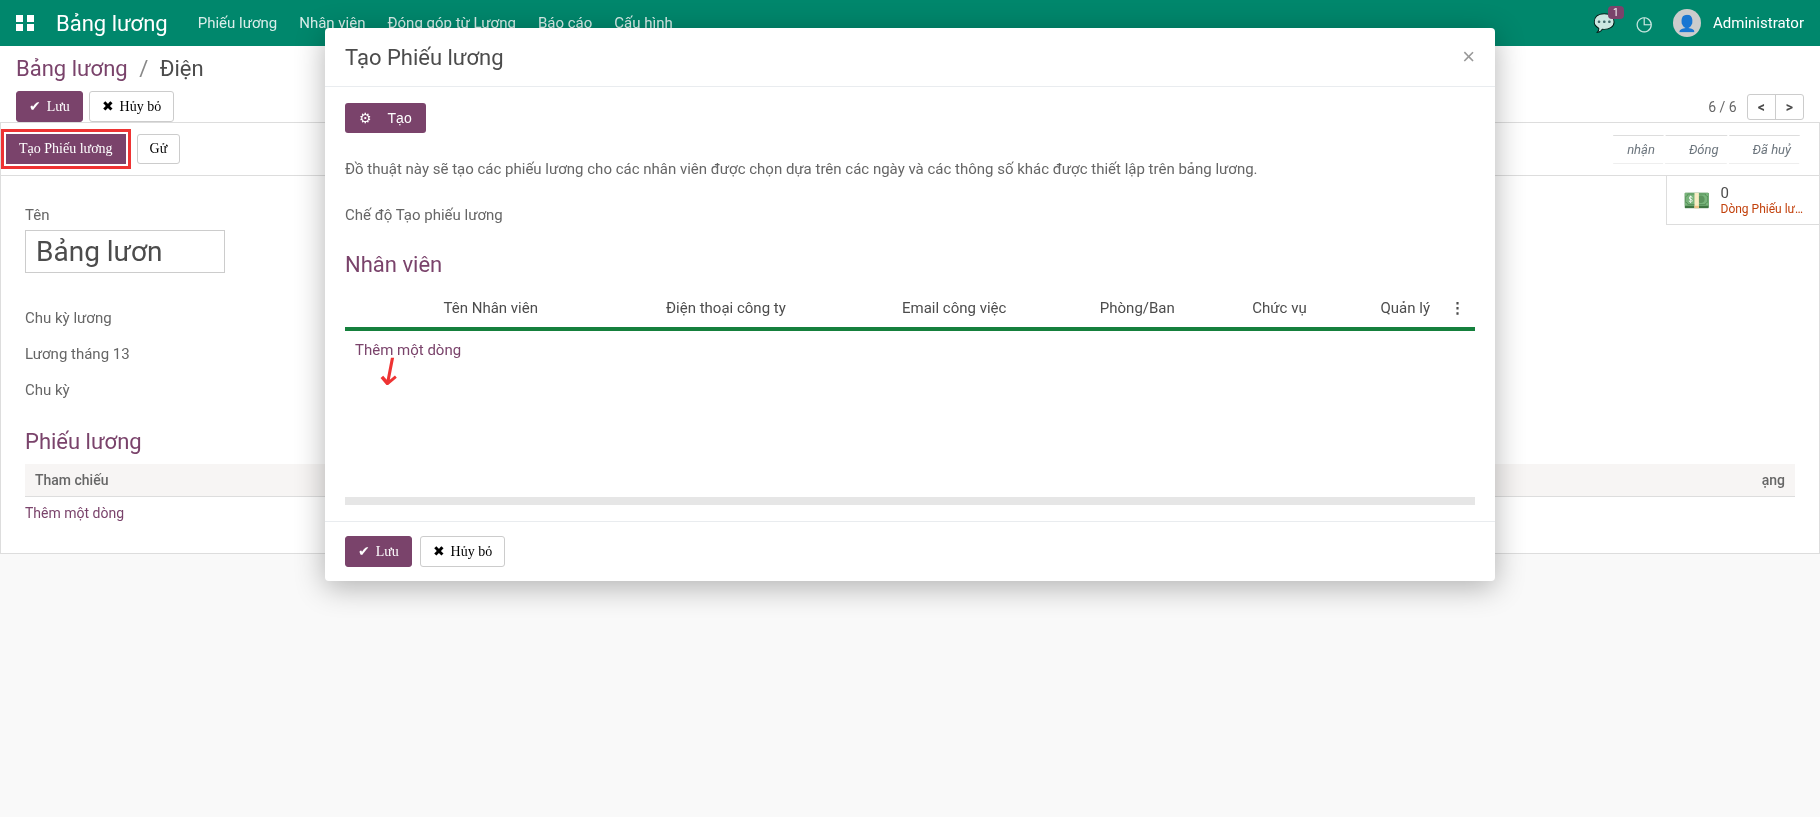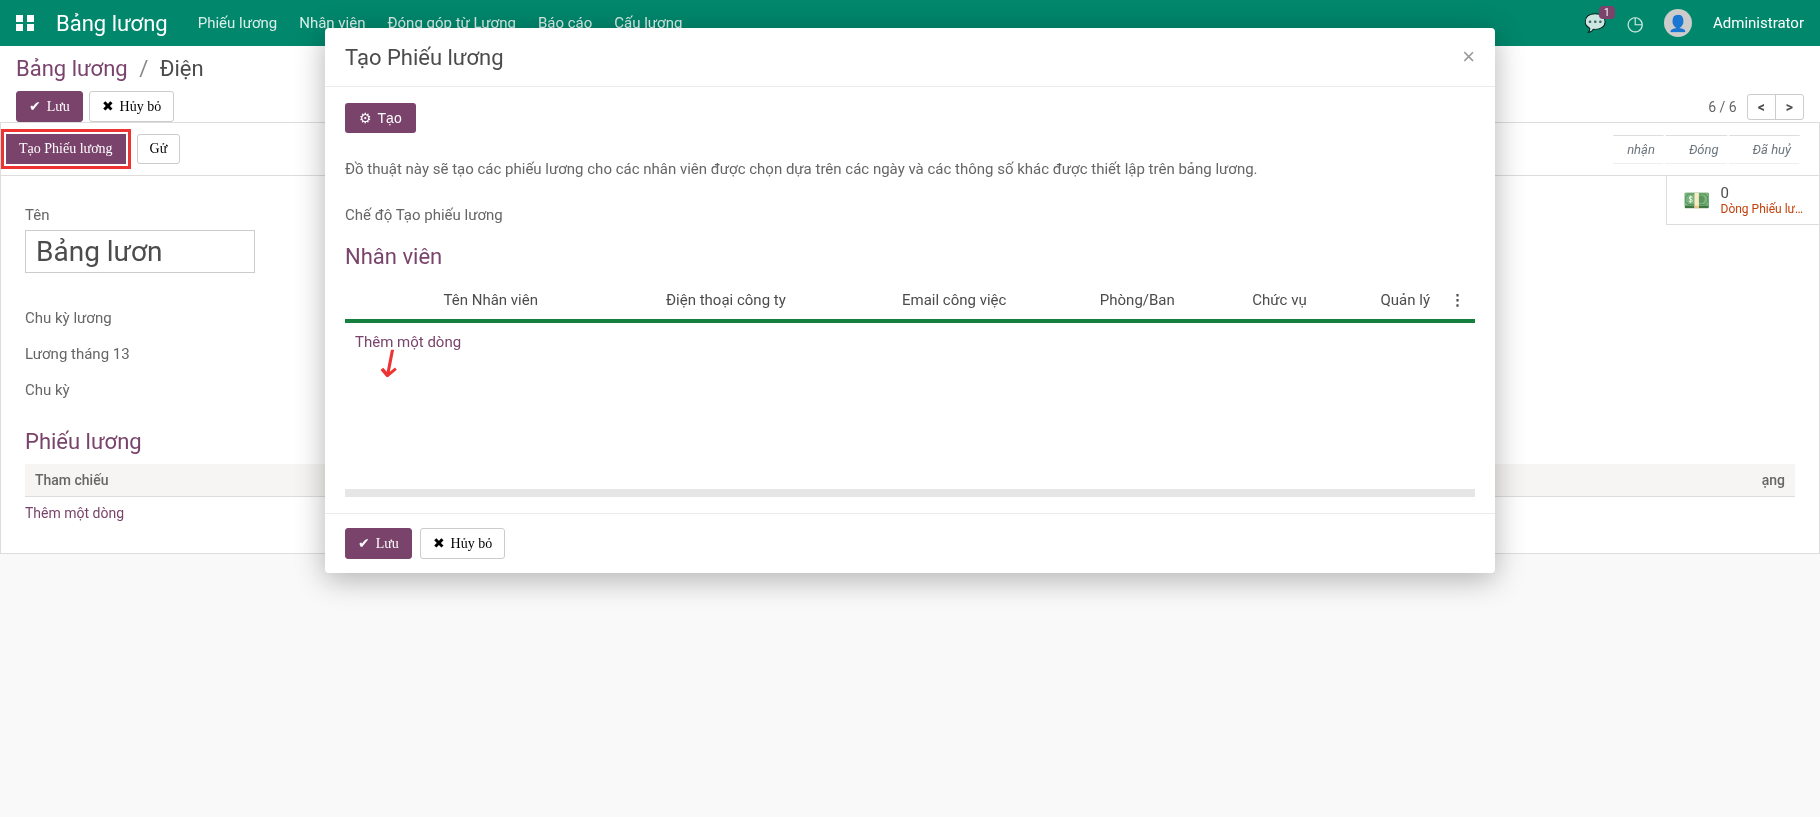--- a/index.html
+++ b/index.html
@@ -10,21 +10,21 @@
   .apps-icon { width: 20px; display: grid; grid-template-columns: 1fr 1fr; grid-template-rows: 1fr 1fr; gap: 2px; margin-right: 20px; cursor: pointer; }
   .apps-icon span { background: #fff; width: 7px; height: 7px; }
   .app-name { font-size: 22px; font-weight: 400; margin-right: 30px; }
   .nav-menus { display: flex; gap: 22px; opacity: 0.85; }
   .nav-menus span { cursor: pointer; font-size: 15px; }
   .nav-right { margin-left: auto; display: flex; align-items: center; gap: 20px; }
   .chat-icon { position: relative; width: 22px; height: 22px; }
   .chat-icon::before { content: "💬"; opacity: 0.8; font-size: 18px; }
   .badge-count { position: absolute; top: -6px; right: -8px; background: #7a436b; color: #fff; font-size: 10px; padding: 1px 5px; border-radius: 4px; }
   .clock-icon::before { content: "◷"; font-size: 20px; opacity: 0.8; }
-  .user-block { display: flex; align-items: center; gap: 21px; cursor: pointer; }
+  .user-block { display: flex; align-items: center; gap: 12px; cursor: pointer; }
   .avatar { width: 28px; height: 28px; background: #ccc; border-radius: 50%; display:flex; align-items:center; justify-content:center; color:#666;}
   .avatar::before { content: "👤"; font-size: 16px; }
   .user-name { font-size: 15px; }
 
   
   .control-panel { padding: 10px 16px 0; background: #fff; }
   .breadcrumb { font-size: 22px; color: #4c4c4c; margin-bottom: 10px; }
   .breadcrumb a { color: #7a436b; text-decoration: none; }
   .breadcrumb .sep { margin: 0 6px; color: #888; }
   .cp-row { display: flex; justify-content: space-between; align-items: center; }
@@ -50,42 +50,42 @@
   
   .form-sheet { background: #fff; margin: 0; border:1px solid #ddd; border-top:none; padding: 24px 24px; position:relative;}
   .stat-box { position:absolute; right:0; top:0; border-left:1px solid #ddd; border-bottom:1px solid #ddd; padding: 8px 16px; display:flex; align-items:center; gap:10px;}
   .stat-icon { font-size: 22px; color: #7a436b;}
   .stat-icon::before { content: "💵"; filter: grayscale(0.3);}
   .stat-text { display:flex; flex-direction:column; line-height:1.2;}
   .stat-num { font-size:15px; color:#4c4c4c;}
   .stat-label { font-size:12px; color:#c2410c; max-width:110px; white-space:nowrap; overflow:hidden; text-overflow:ellipsis;}
 
   .form-sheet .label-col { color:#666; font-size:15px; padding: 6px 0;}
-  .form-sheet .title-field { font-size: 28px; border:1px solid #ccc; padding:4px 10px; width: 230px; overflow:hidden; white-space:nowrap; background:#fff;}
+  .form-sheet .title-field { font-size: 28px; border:1px solid #ccc; padding:4px 10px; width: 200px; overflow:hidden; white-space:nowrap; background:#fff;}
   .field-rows { margin-top: 30px; }
   .field-rows .label-col { font-size:15px; color:#666; }
   .field-rows div { margin-bottom: 6px;}
   .section-title { color:#7a436b; font-size: 22px; margin-top: 24px; margin-bottom: 10px;}
 
   table.slip-table { width:100%; border-collapse:collapse; font-size:14px; color:#666;}
   table.slip-table th, table.slip-table td { text-align:left; padding: 8px 10px; border-bottom:1px solid #ddd; background:#fff;}
   table.slip-table th { font-weight:500; color:#666; background:#f7f5f4;}
   .add-line { color:#7a436b; cursor:pointer; padding: 8px 0;}
 
   
   .modal-overlay { position: fixed; inset:0; background: rgba(0,0,0,0); display:flex; justify-content:center; align-items:flex-start; z-index:100;}
   .modal { background:#fff; width: 1170px; margin-top: 28px; border-radius:4px; box-shadow: 0 6px 30px rgba(0,0,0,0.3); display:flex; flex-direction:column; max-height: 90vh;}
   .modal-header { display:flex; justify-content:space-between; align-items:center; padding: 16px 20px; border-bottom:1px solid #e9ecef;}
   .modal-title { font-size: 22px; color:#4c4c4c; font-weight:400;}
   .modal-close { font-size: 22px; color:#999; cursor:pointer; background:none; border:none;}
   .modal-body { padding: 16px 20px; overflow:auto; }
-  .create-btn { background:#7a436b; color:#fff; border:none; padding:7px 14px; font-size:14px; cursor:pointer; display:inline-flex; align-items:center; gap:6px; border-radius:3px;}
+  .create-btn { background:#7a436b; color:#fff; border:none; padding:7px 14px; font-size:14px; cursor:pointer; display:inline-flex; align-items:center; gap:16px; border-radius:3px;}
   .create-btn .cogs::before { content:"⚙"; }
   .wizard-desc { margin: 26px 0 22px; color:#666; font-size:15px; line-height:1.4;}
-  .form-row { display:flex; align-items:flex-start; margin-bottom: 20px;}
+  .form-row { display:flex; align-items:flex-start; margin-bottom: 28px;}
   .form-row .flabel { width: 180px; color:#666; font-size:15px; padding-top:4px;}
   .form-row .fcontrol { flex:1; }
   .select-wrap { position:relative; border-bottom:1px solid #7a436b; background:#f3e8f1; padding: 6px 28px 6px 10px; font-size:15px; color:#4c4c4c; cursor:pointer;}
   .select-wrap::after { content:"▾"; position:absolute; right:8px; top:6px; color:#4c4c4c; font-size:14px;}
   .modal-section-title { color:#7a436b; font-size: 22px; margin: 18px 0 12px;}
   table.emp-table { width:100%; border-collapse:collapse; font-size:15px;}
   table.emp-table thead th { text-align:right; padding:10px 10px; border-bottom:4px solid #15803d; font-weight:400; color:#4c4c4c;}
   table.emp-table tbody td { padding: 10px 10px; border-bottom: none;}
   .opt-col { width:28px; text-align:center;}
   .opt-icon::before { content:"⋮"; color:#4c4c4c; font-weight:bold;}
@@ -106,21 +106,21 @@
       <span></span>
       <span></span>
       <span></span>
     </div>
   <div class="app-name">Bảng lương</div>
   <div class="nav-menus">
     <span>Phiếu lương</span>
     <span>Nhân viên</span>
     <span>Đóng góp từ Lương</span>
     <span>Báo cáo</span>
-    <span>Cấu lương</span>
+    <span>Cấu hình</span>
   </div>
   <div class="nav-right">
     <div class="chat-icon">
       <span class="badge-count">1</span>
     </div>
     <div class="clock-icon"></div>
     <div class="user-block">
       <div class="avatar"></div>
       <div class="user-name">Administrator</div>
     </div>

